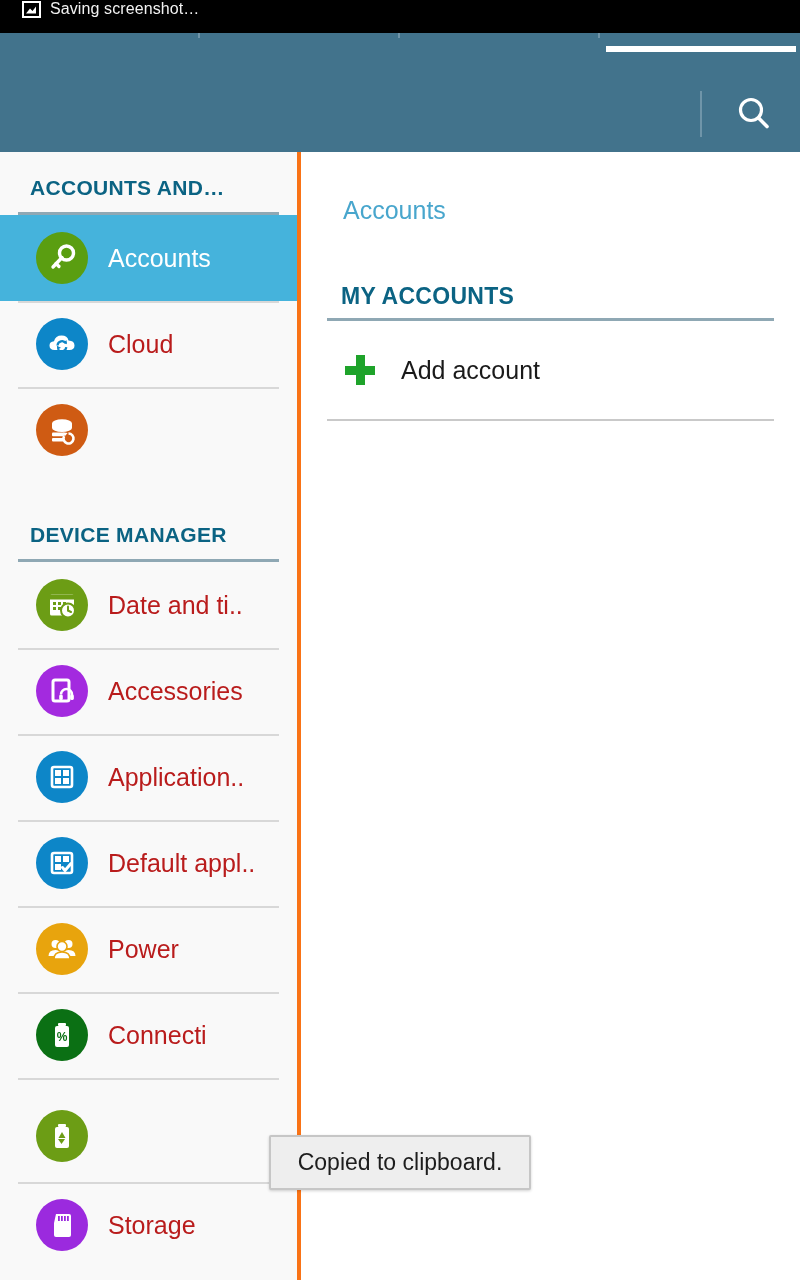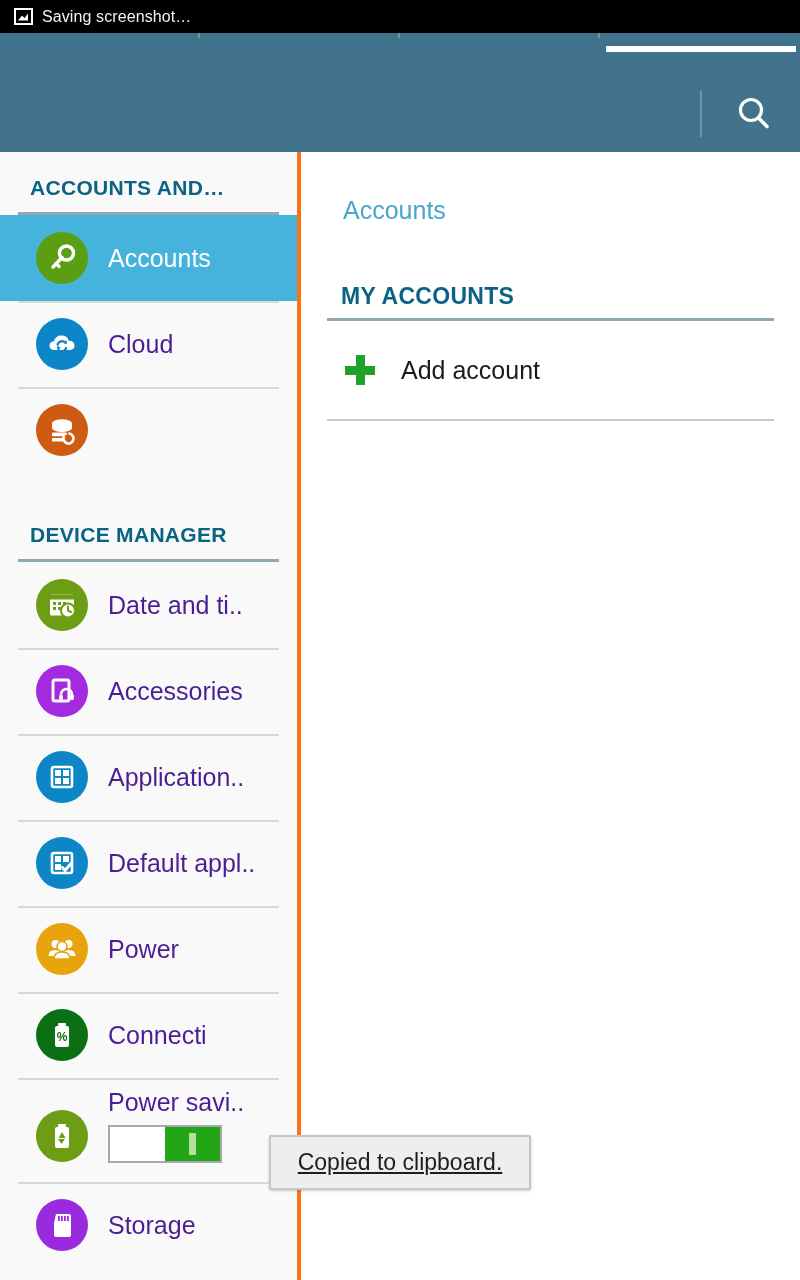--- a/index.html
+++ b/index.html
@@ -8,21 +8,21 @@
     font-family: "Liberation Sans", sans-serif;
     background: #ffffff;
     overflow: hidden;
   }
   #screen { position: relative; width: 800px; height: 1280px; background: #ffffff; }
 
   
   #status-bar {
     position: absolute; top: 0; left: 0; width: 800px; height: 33px;
     background: #000000; color: #ffffff;
-    display: flex; align-items: center; padding-left: 14px; gap: 9px;
+    display: flex; align-items: flex-start; padding-left: 22px; gap: 9px;
     z-index: 40;
   }
   .sb-icon { width: 19px; height: 19px; display: block; }
   #status-text { font-size: 16px; color: #f2f2f2; letter-spacing: .1px; }
 
   
   #app-header {
     position: absolute; top: 0; left: 0; width: 800px; height: 152px;
     background: #42738c; overflow: hidden; z-index: 10;
   }
@@ -73,21 +73,21 @@
     position: relative; height: 86px; display: flex; align-items: center;
     padding-left: 36px; gap: 20px;
   }
   .nav-row + .nav-row::before,
   .nav-row.ruled::before {
     content: ""; position: absolute; top: 0; left: 18px; right: 18px;
     height: 2px; background: #d8d8d8;
   }
   .nav-row.selected { background: #45b3dc; }
   .nav-row.selected::before { background: transparent; }
-  .nav-label { font-size: 25px; color: #4c1d95; white-space: nowrap; }
+  .nav-label { font-size: 25px; color: #b91c1c; white-space: nowrap; }
   .nav-row.selected .nav-label { color: #ffffff; }
   .nav-row.tall { height: 104px; align-items: flex-start; padding-top: 10px; }
   .nav-stack { display: flex; flex-direction: column; gap: 8px; }
 
   .ic { width: 52px; height: 52px; border-radius: 50%; flex: 0 0 52px;
         display: flex; align-items: center; justify-content: center; }
 
   
   .toggle {
     width: 114px; height: 38px; display: flex; border: 2px solid #a8a8a8;
@@ -116,21 +116,21 @@
   #plus-icon::after { top: 0; bottom: 0; left: 11px; width: 9px; }
   #add-account-label { font-size: 25px; color: #1a1a1a; }
 
   
   #toast {
     position: absolute; left: 269px; top: 1135px; width: 262px; height: 55px;
     background: #eeeeee; border: 2px solid #c6c6c6; border-radius: 2px;
     display: flex; align-items: center; justify-content: center;
     box-shadow: 0 1px 3px rgba(0,0,0,.18); z-index: 30;
   }
-  #toast-text { font-size: 23px; color: #1d1d1d; text-decoration: underline; }
+  #toast-text { font-size: 23px; color: #1d1d1d; }
 </style>
 </head>
 <body>
 
 <div id="screen">
 
   <div id="app-header">
     <div id="tabbar">
 
       <div class="tab">
@@ -316,29 +316,20 @@
 
       <div class="nav-row tall">
         <span class="ic" style="background:#6c9d15; margin-top:22px">
           <svg width="34" height="34" viewBox="0 0 34 34" aria-hidden="true">
             <rect x="13" y="5" width="8" height="3" rx="1" fill="#ffffff"></rect>
             <rect x="10" y="8" width="14" height="21" rx="2" fill="#ffffff"></rect>
             <polygon points="17,13 20.5,19 13.5,19" fill="#6c9d15"></polygon>
             <polygon points="13,20 20,20 16.5,25" fill="#6c9d15"></polygon>
           </svg>
         </span>
-        <span class="nav-stack">
-          <span class="nav-label">Power savi..</span>
-          <span class="toggle">
-            <span class="off"></span>
-            <span class="on">
-              <span class="knobmark"></span>
-            </span>
-          </span>
-        </span>
       </div>
 
       <div class="nav-row">
         <span class="ic" style="background:#9b2ade">
           <svg width="34" height="34" viewBox="0 0 34 34" aria-hidden="true">
             <path d="M11 6 h13 a2 2 0 0 1 2 2 v19 a2 2 0 0 1 -2 2 h-13 a2 2 0 0 1 -2 -2 v-12 z" fill="#ffffff"></path>
             <g fill="#9b2ade">
               <rect x="13" y="8" width="1.8" height="5"></rect>
                 <rect x="16" y="8" width="1.8" height="5"></rect>
               <rect x="19" y="8" width="1.8" height="5"></rect>

